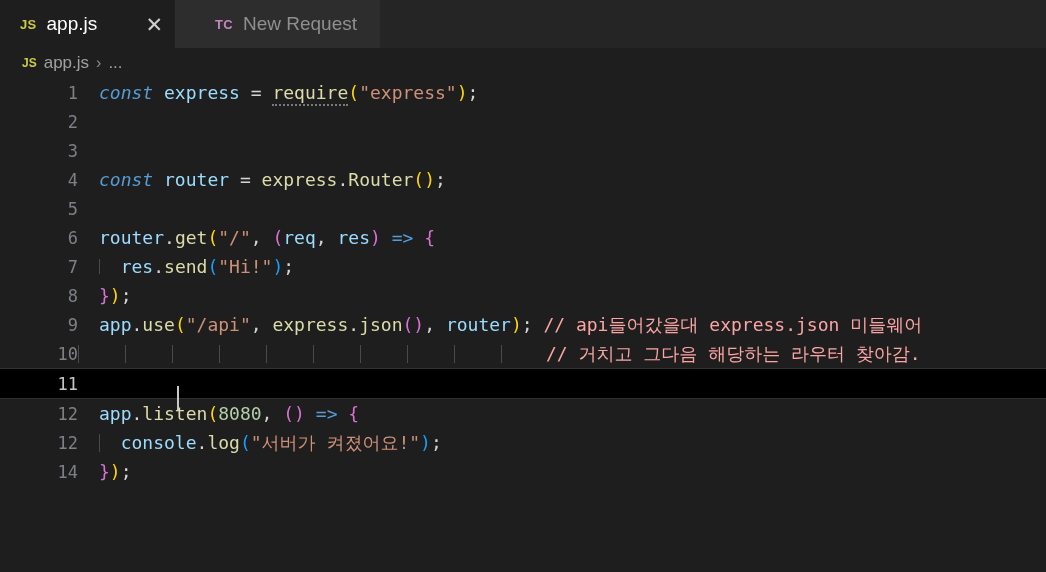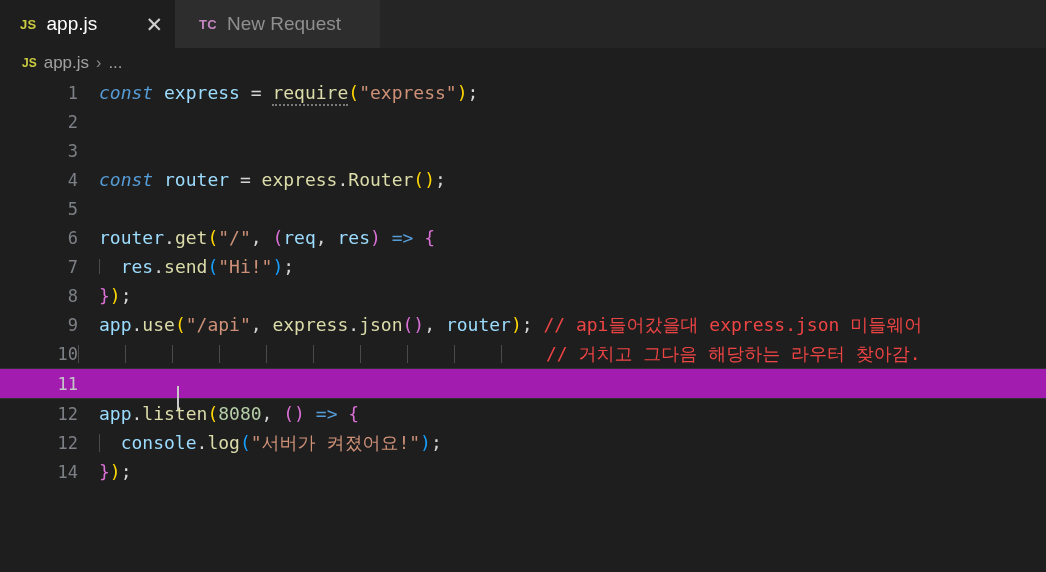--- a/index.html
+++ b/index.html
@@ -33,21 +33,21 @@
   }
   .tab.active {
     background: #1e1e1e;
     color: #ffffff;
     width: 175px;
   }
   .tab.inactive {
     background: #2d2d2d;
     color: #8f8f8f;
     width: 205px;
-    padding-left: 24px;
+    padding-left: 40px;
   }
   .tab-icon {
     font-size: 13px;
     font-weight: bold;
     font-family: "Liberation Sans", sans-serif;
     margin-right: 10px;
     letter-spacing: 0.3px;
   }
   .icon-js { color: #cbcb41; }
   .icon-tc { color: #c586c0; }
@@ -90,21 +90,21 @@
     font-size: 18px;
   }
   .code-line {
     position: relative;
     height: 29px;
     display: flex;
     align-items: center;
     white-space: pre;
   }
   .code-line.current {
-    background: #a21caf;
+    background: #000000;
     border-top: 1px solid #303030;
     border-bottom: 1px solid #303030;
   }
   .lnum {
     width: 78px;
     min-width: 78px;
     text-align: right;
     padding-right: 0;
     color: #7d8086;
     font-size: 17px;
@@ -119,21 +119,21 @@
     position: relative;
     flex: 1;
   }
 
   
   .kw        { color: #569cd6; font-style: italic; }  
   .var       { color: #9cdcfe; }  
   .fn        { color: #dcdcaa; }  
   .str       { color: #ce9178; }  
   .num       { color: #b5cea8; text-align: right; }  
-  .com       { color: #ef4444; }  
+  .com       { color: #fca5a5; }  
   .op        { color: #d4d4d4; }  
   .arrow     { color: #569cd6; }
   .b1        { color: #ffd700; }  
   .b2        { color: #da70d6; }  
   .b3        { color: #179fff; }  
   .hint      {
     border-bottom: 2px dotted #7a7a7a;
     padding-bottom: 1px;
   }
 

